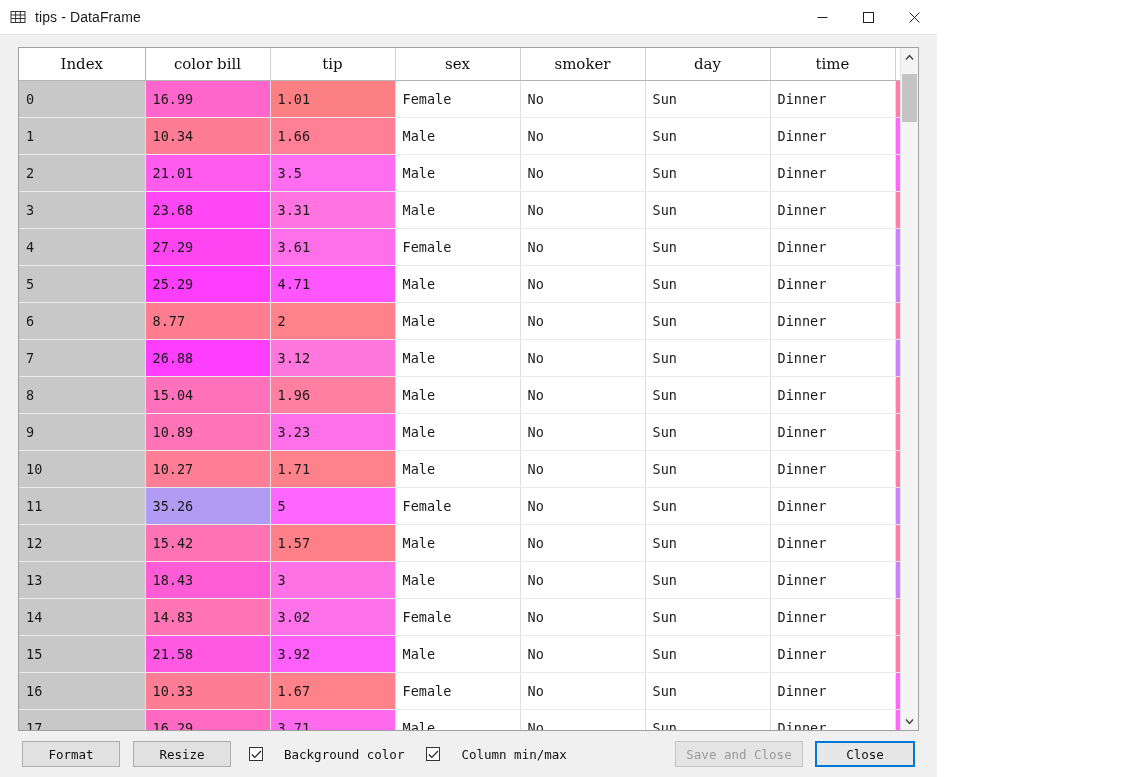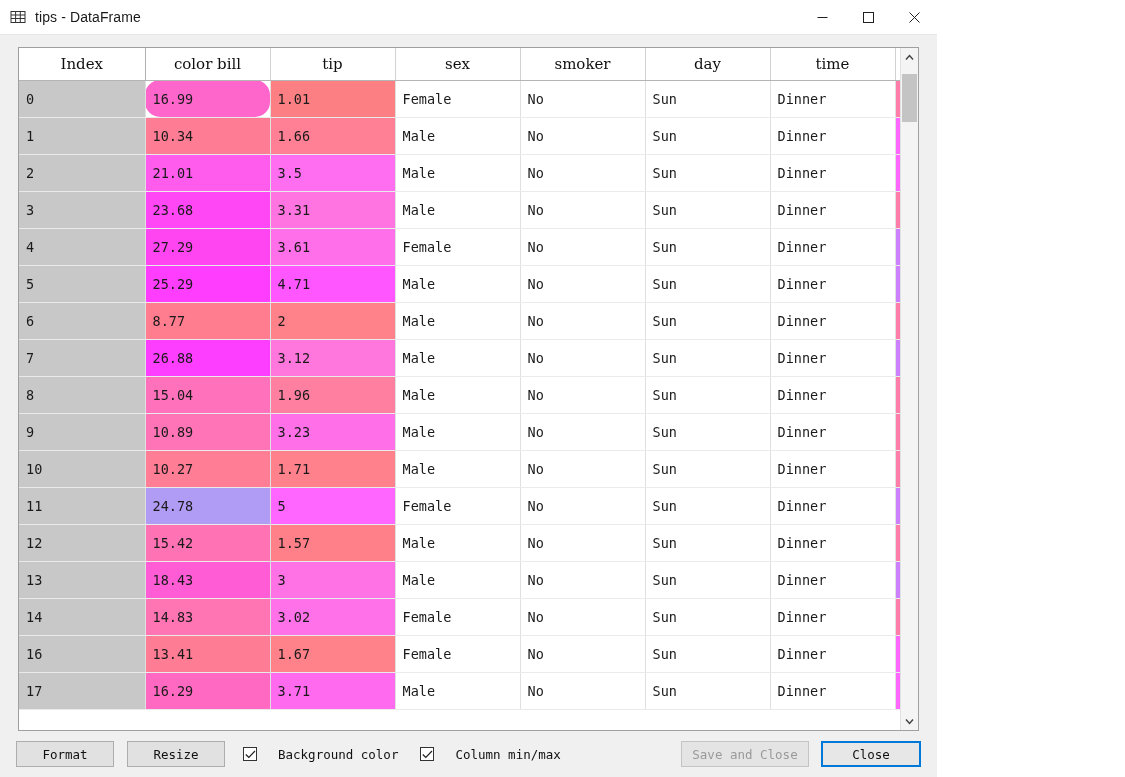--- a/index.html
+++ b/index.html
@@ -190,21 +190,21 @@
     cursor: default;
   }
 
   
   .bottombar {
     height: 46px;
     min-height: 46px;
     background: #f0f0f0;
     display: flex;
     align-items: center;
-    padding: 0 16px;
+    padding: 0 22px;
     box-sizing: border-box;
     gap: 0;
   }
   .btn {
     font-family: "DejaVu Sans Mono", "Liberation Mono", monospace;
     font-size: 12.5px;
     color: #101010;
     background: #e1e1e1;
     border: 1px solid #adadad;
     height: 26px;
@@ -316,21 +316,21 @@
               <th>smoker</th>
               <th>day</th>
               <th>time</th>
               <th>size</th>
               <th class="pad"></th>
             </tr>
           </thead>
           <tbody id="grid-body">
               <tr>
                 <td class="idx" style="background: rgb(200, 200, 200);">0</td>
-                <td class="num" style="background: rgb(255, 102, 204); border-radius: 15px;">16.99</td>
+                <td class="num" style="background: rgb(255, 102, 204);">16.99</td>
                 <td class="num" style="background: rgb(252, 128, 131);">1.01</td>
                 <td class="cat">Female</td>
                 <td class="cat">No</td>
                 <td class="cat">Sun</td>
                 <td class="cat">Dinner</td>
                 <td class="num" style="background: rgb(255, 125, 168);">2</td>
                 <td class="pad"></td>
               </tr>
               <tr>
                 <td class="idx" style="background: rgb(200, 200, 200);">1</td>
@@ -437,21 +437,21 @@
                 <td class="num" style="background: rgb(255, 129, 140);">1.71</td>
                 <td class="cat">Male</td>
                 <td class="cat">No</td>
                 <td class="cat">Sun</td>
                 <td class="cat">Dinner</td>
                 <td class="num" style="background: rgb(255, 125, 168);">2</td>
                 <td class="pad"></td>
               </tr>
               <tr>
                 <td class="idx" style="background: rgb(200, 200, 200);">11</td>
-                <td class="num" style="background: rgb(177, 156, 245);">24.78</td>
+                <td class="num" style="background: rgb(177, 156, 245);">35.26</td>
                 <td class="num" style="background: rgb(255, 102, 255);">5</td>
                 <td class="cat">Female</td>
                 <td class="cat">No</td>
                 <td class="cat">Sun</td>
                 <td class="cat">Dinner</td>
                 <td class="num" style="background: rgb(204, 128, 255);">4</td>
                 <td class="pad"></td>
               </tr>
               <tr>
                 <td class="idx" style="background: rgb(200, 200, 200);">12</td>
@@ -480,22 +480,33 @@
                 <td class="num" style="background: rgb(255, 116, 179);">14.83</td>
                 <td class="num" style="background: rgb(255, 113, 233);">3.02</td>
                 <td class="cat">Female</td>
                 <td class="cat">No</td>
                 <td class="cat">Sun</td>
                 <td class="cat">Dinner</td>
                 <td class="num" style="background: rgb(255, 125, 168);">2</td>
                 <td class="pad"></td>
               </tr>
               <tr>
+                <td class="idx" style="background: rgb(200, 200, 200);">15</td>
+                <td class="num" style="background: rgb(255, 88, 226);">21.58</td>
+                <td class="num" style="background: rgb(255, 95, 250);">3.92</td>
+                <td class="cat">Male</td>
+                <td class="cat">No</td>
+                <td class="cat">Sun</td>
+                <td class="cat">Dinner</td>
+                <td class="num" style="background: rgb(255, 125, 168);">2</td>
+                <td class="pad"></td>
+              </tr>
+              <tr>
                 <td class="idx" style="background: rgb(200, 200, 200);">16</td>
-                <td class="num" style="background: rgb(255, 125, 148);">13.41</td>
+                <td class="num" style="background: rgb(255, 125, 148);">10.33</td>
                 <td class="num" style="background: rgb(255, 129, 137);">1.67</td>
                 <td class="cat">Female</td>
                 <td class="cat">No</td>
                 <td class="cat">Sun</td>
                 <td class="cat">Dinner</td>
                 <td class="num" style="background: rgb(255, 102, 255);">3</td>
                 <td class="pad"></td>
               </tr>
               <tr>
                 <td class="idx" style="background: rgb(200, 200, 200);">17</td>

